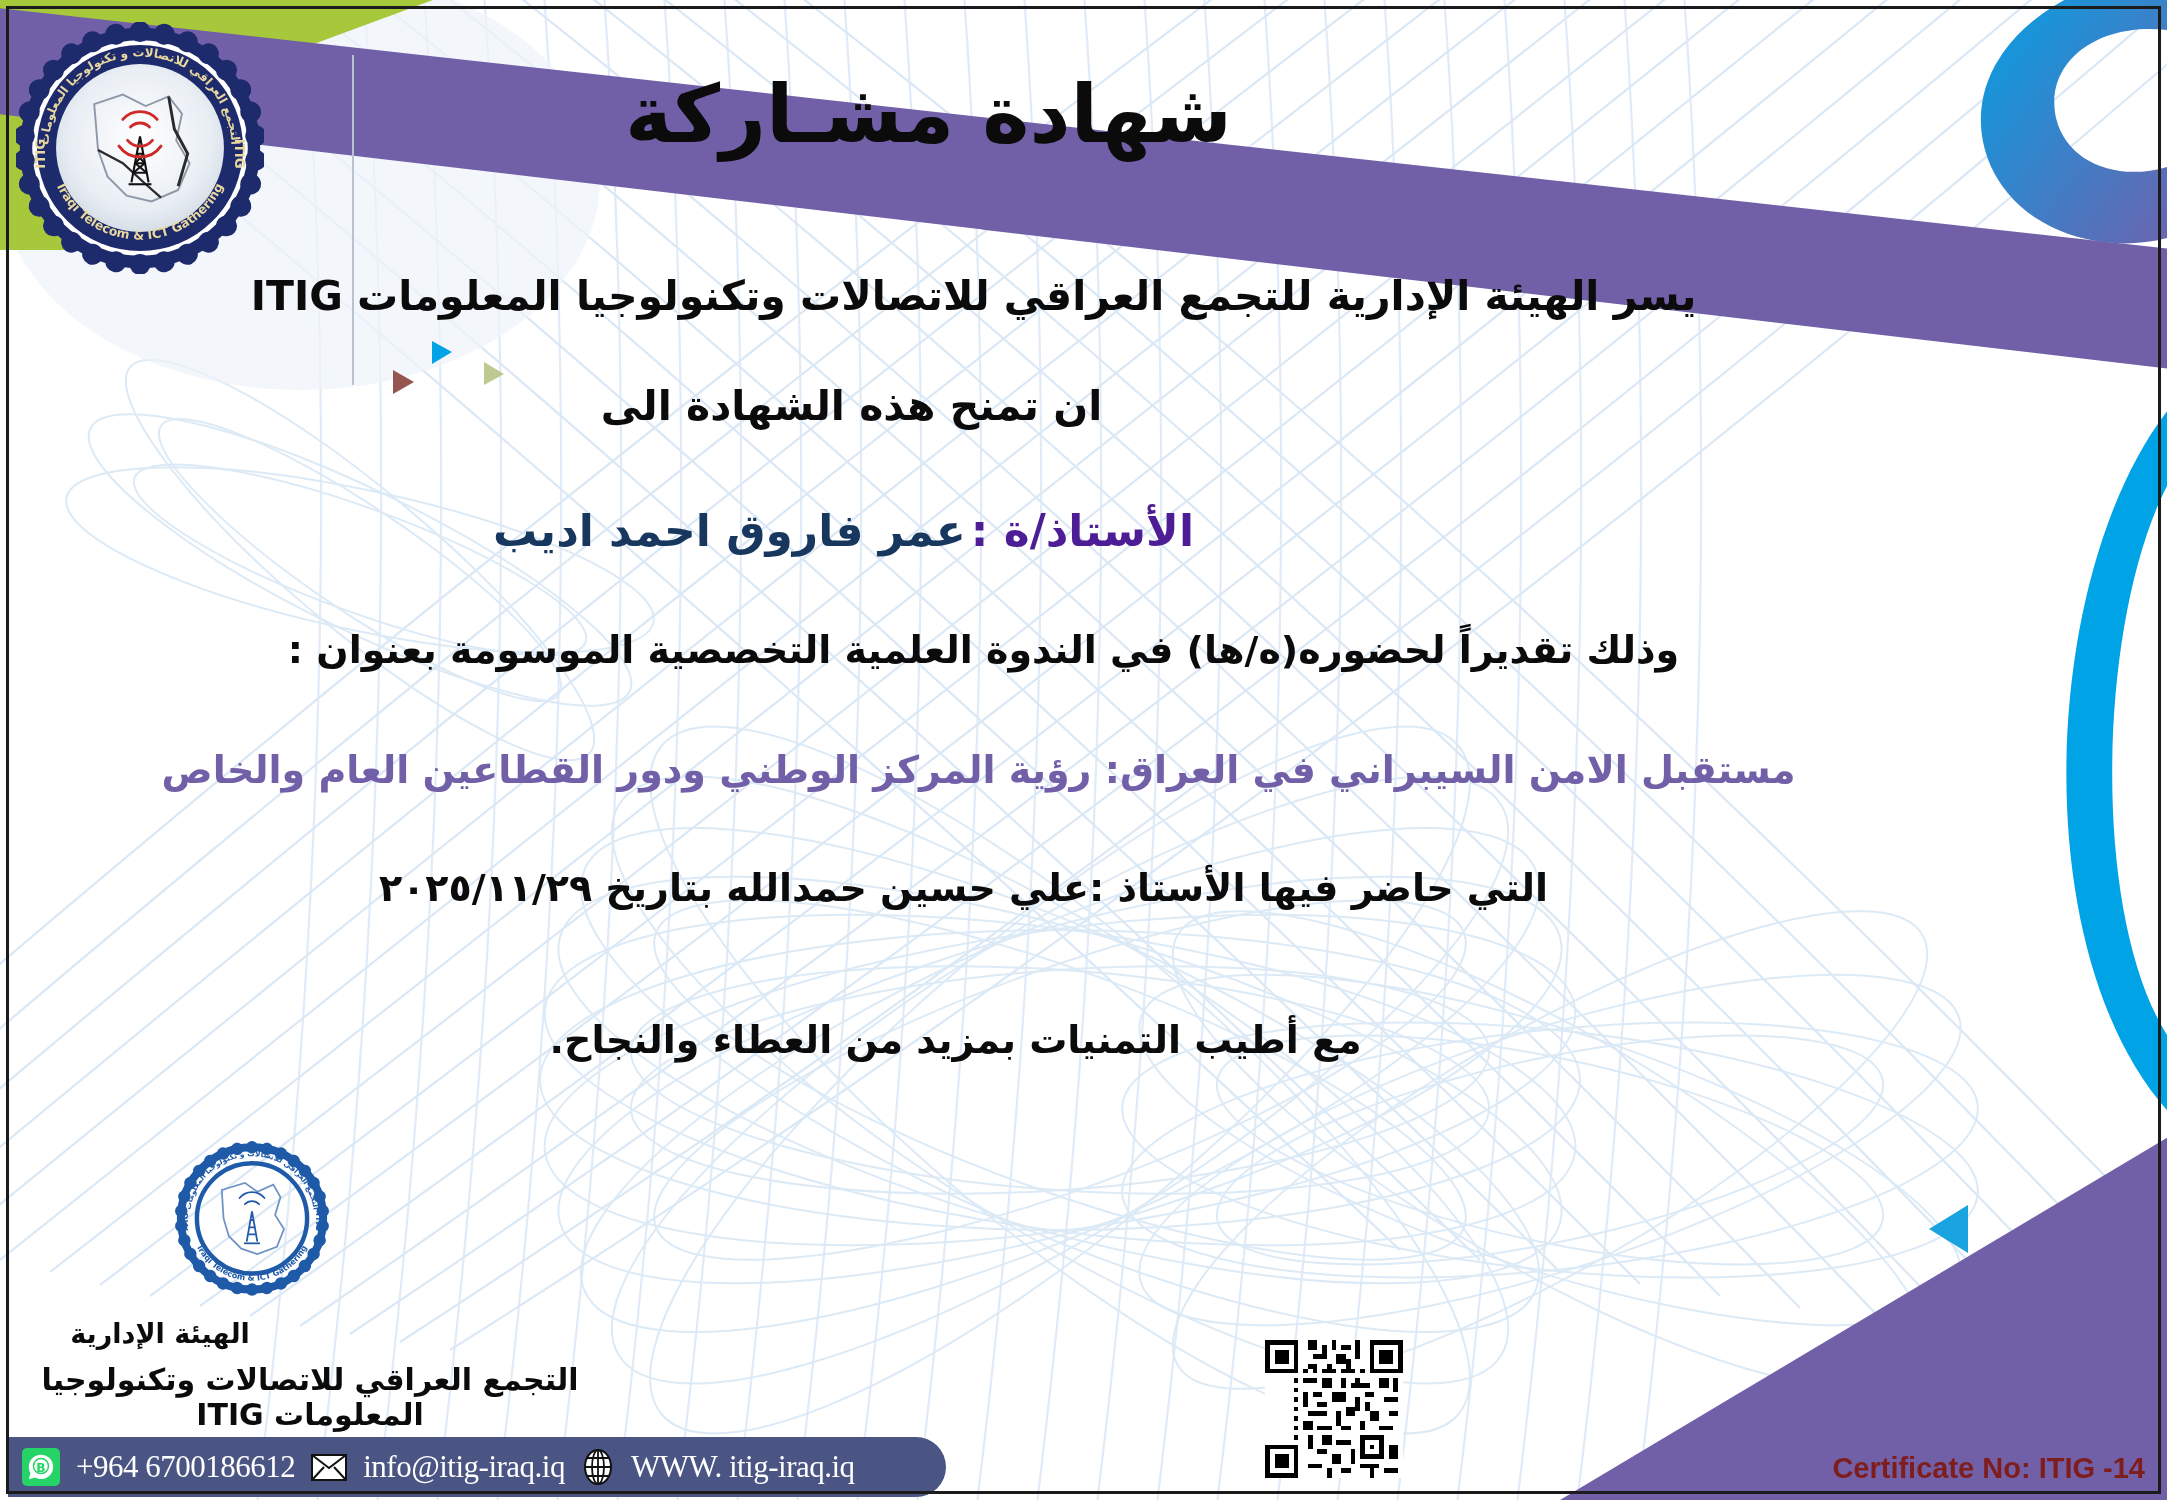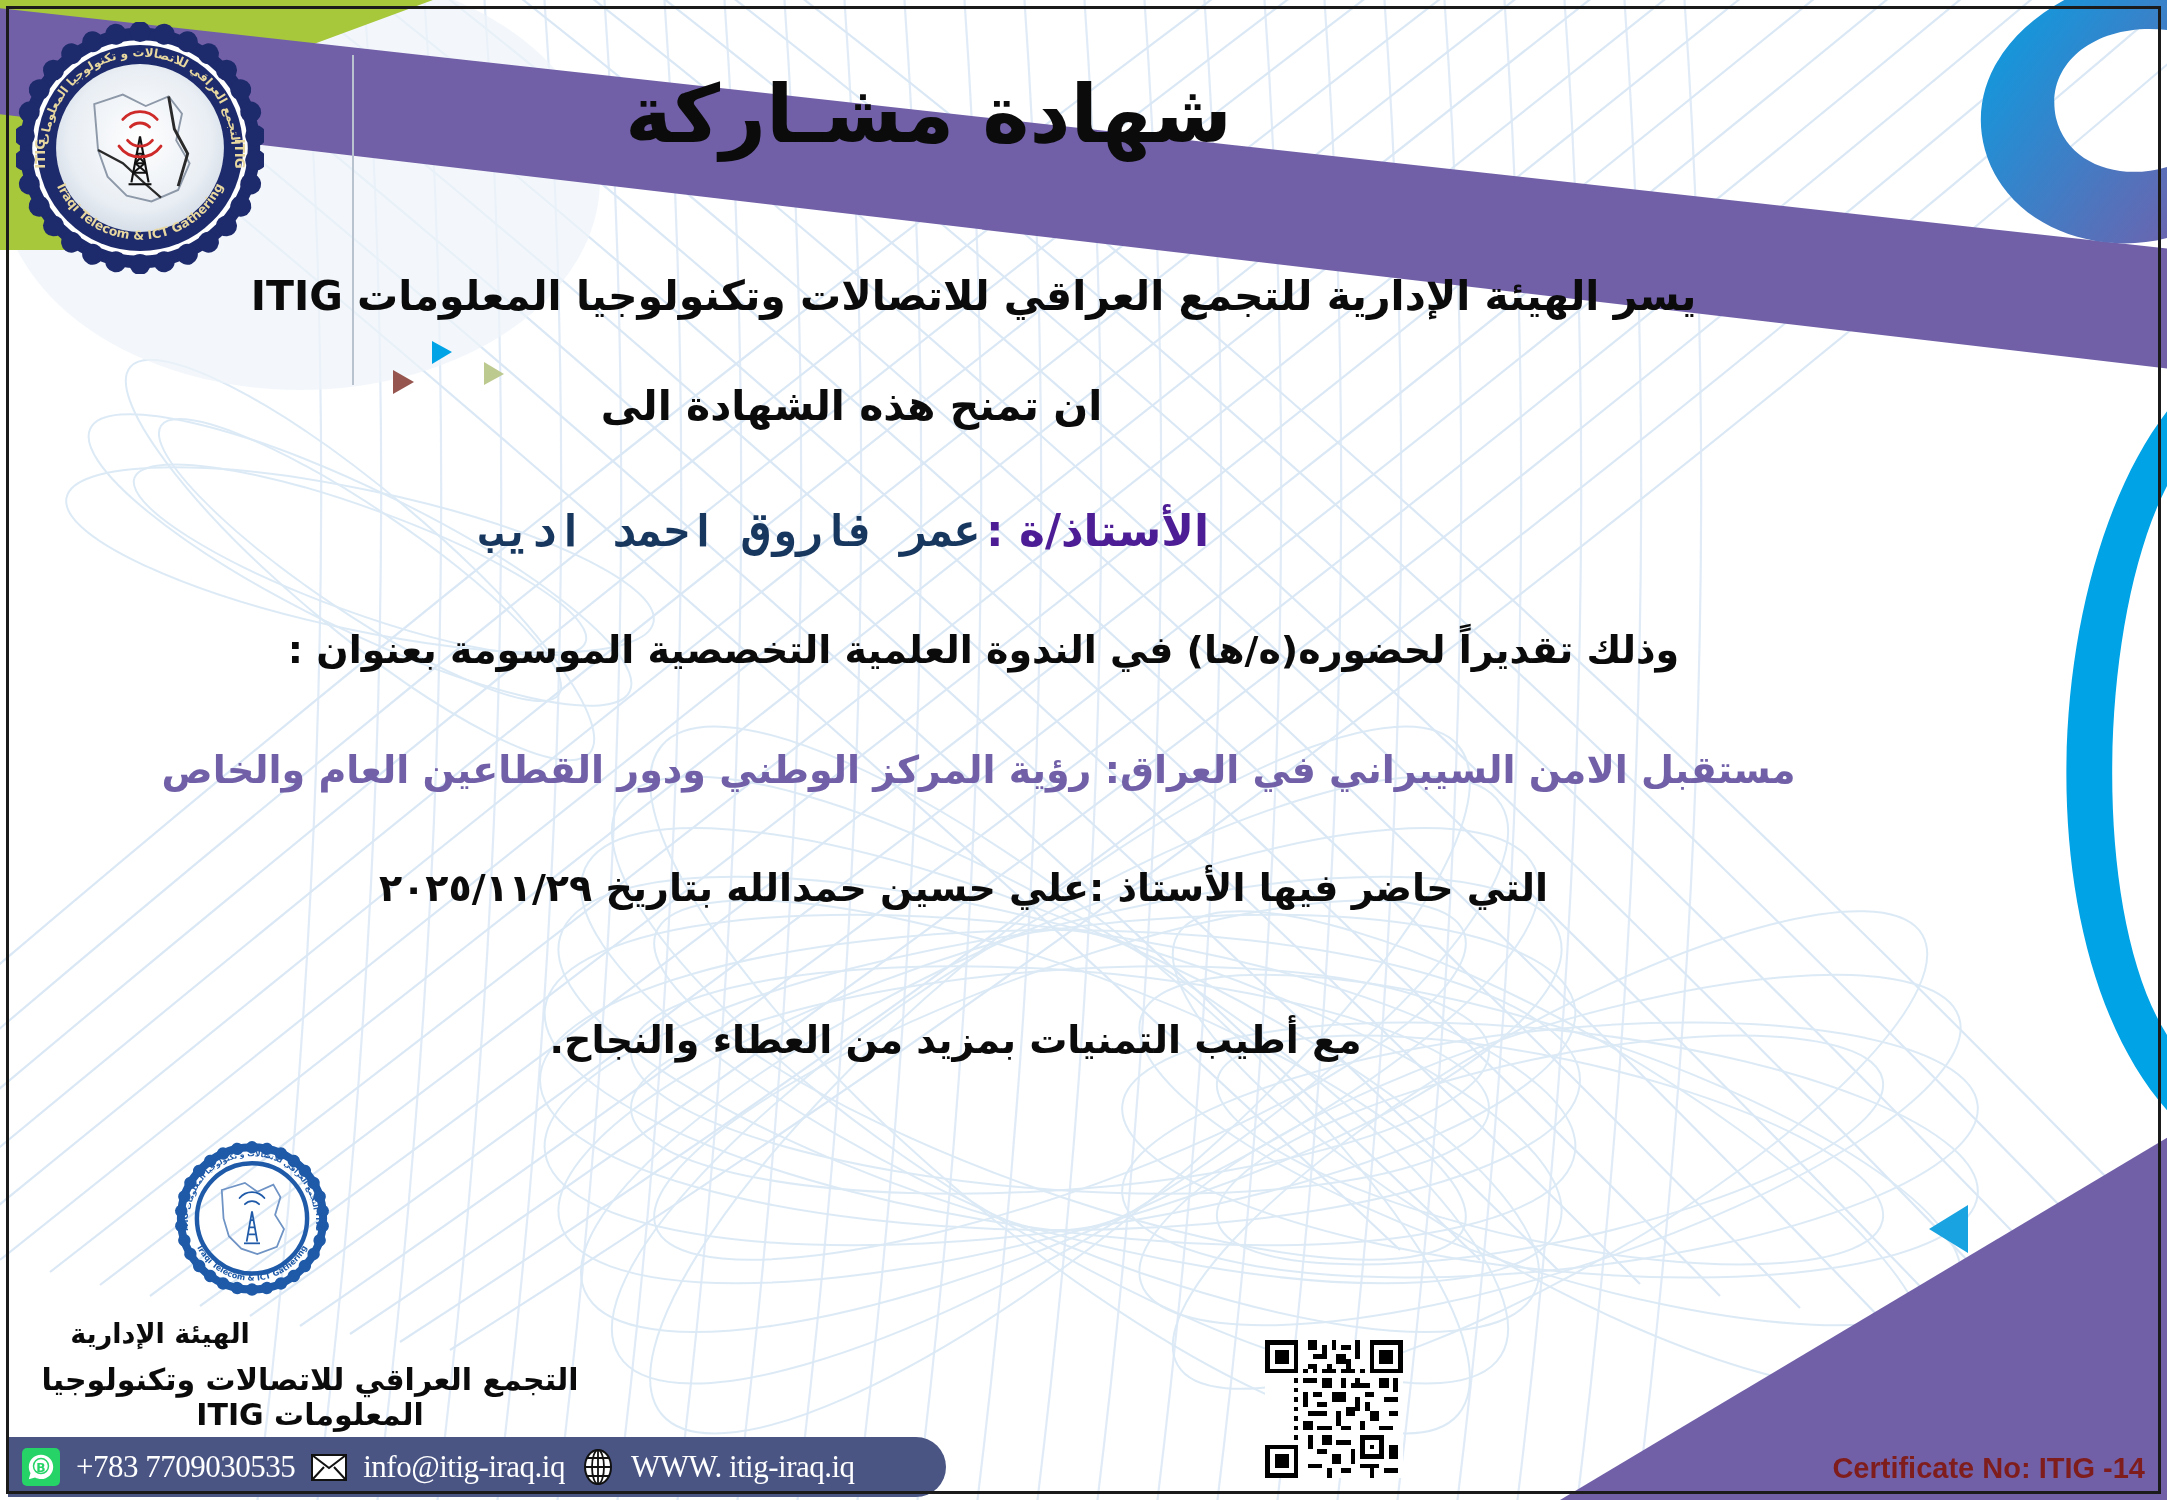--- a/index.html
+++ b/index.html
@@ -53,21 +53,21 @@
   .line-2{
     position:absolute; top:382px; left:0; width:2167px; text-align:center;
     font-size:41px; font-weight:bold; color:#0b0b0b; direction:rtl;
     transform:translateX(-232px);
   }
   .recipient-row{
     position:absolute; top:505px; left:0; width:2167px; text-align:center;
     direction:rtl; transform:translateX(-240px);
   }
   .recipient-label{ font-size:44px; font-weight:bold; color:#4c1d95; }
-  .recipient-name { font-size:44px; font-weight:bold; color:#17375e;font-family:Liberation Mono, monospace; }
+  .recipient-name { font-size:44px; font-weight:bold; color:#17375e; }
 
   .line-3{
     position:absolute; top:628px; left:0; width:2167px; text-align:center;
     font-size:38px; font-weight:bold; color:#0b0b0b; direction:rtl;
     transform:translateX(-100px);
   }
   .seminar-title{
     position:absolute; top:748px; left:0; width:2167px; text-align:center;
     font-size:38px; font-weight:bold; color:#7160a8; direction:rtl;
     transform:translateX(-105px);
@@ -559,21 +559,21 @@
 
   <div class="footer-bar">
     <span class="wa-icon">
       <svg viewBox="0 0 32 32" width="30" height="30">
         <path d="M16 3C8.8 3 3 8.8 3 16c0 2.4.7 4.6 1.8 6.5L3 29l6.7-1.7c1.9 1 4 1.6 6.3 1.6
                  7.2 0 13-5.8 13-13S23.2 3 16 3z" fill="#ffffff"></path>
         <text x="16" y="21" font-size="13" font-weight="bold" fill="#25d366" text-anchor="middle" font-family="DejaVu Sans, sans-serif">B</text>
         <circle cx="16" cy="15" r="8" fill="none" stroke="#25d366" stroke-width="1.6"></circle>
       </svg>
     </span>
-    <span class="footer-text">+783 7709030535</span>
+    <span class="footer-text">+964 6700186612</span>
 
     <span class="mail-icon">
       <svg viewBox="0 0 36 27" width="36" height="27">
         <rect x="1" y="1" width="34" height="25" fill="#ffffff" stroke="#111" stroke-width="2"></rect>
         <path d="M1 1 L18 14 L35 1 M1 26 L13 13 M35 26 L23 13" fill="none" stroke="#111" stroke-width="2"></path>
       </svg>
     </span>
     <span class="footer-text">info@itig-iraq.iq</span>
 
     <span class="globe-icon">

